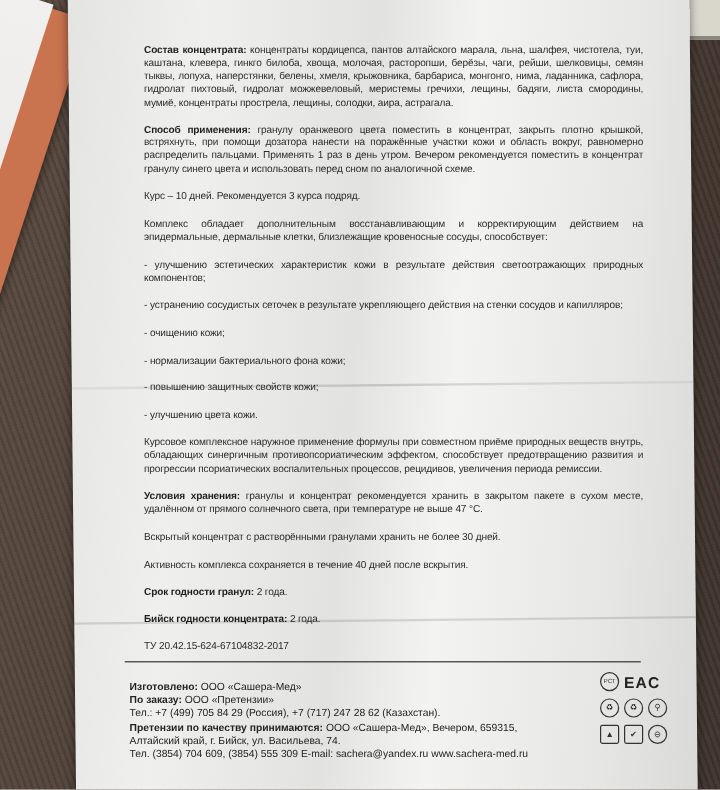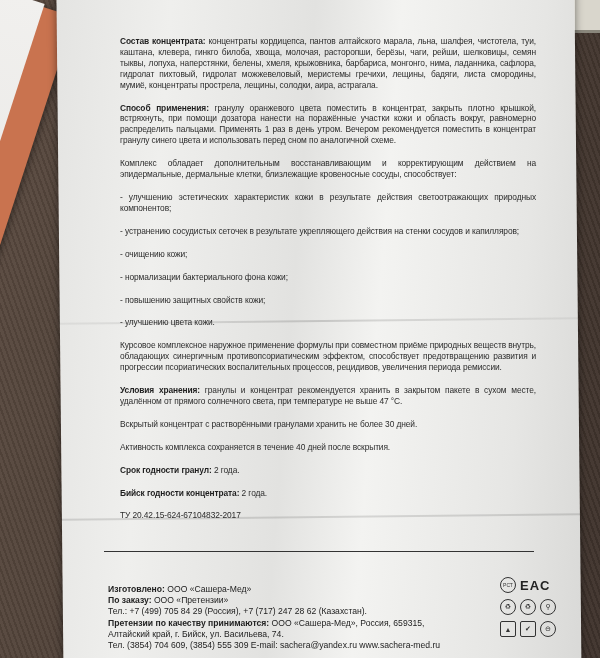--- a/index.html
+++ b/index.html
@@ -43,28 +43,28 @@
     position:absolute; left:0; right:0; top:526px; height:2px; background:rgba(0,0,0,0.12);
   }
   .content {
     position:absolute; left:108px; top:24px; width:440px;
     font-size:8.4px; line-height:10.9px; color:#2c2c2c;
     letter-spacing:-0.1px;
   }
   .content p { margin:12px; text-align:justify; }
   .content b { font-weight:bold; color:#1f1f1f; }
   .footer {
-    position:absolute; left:108px; top:584px; width:360px;
+    position:absolute; left:108px; top:567px; width:360px;
     font-size:8.6px; line-height:11.2px; color:#222;
   }
   .footer p { margin:0; }
   .rule {
     position:absolute; left:104px; top:551px; width:430px; height:1px; background:#333;
   }
-  .marks { position:absolute; left:500px; top:560px; width:60px;margin-top:17px; }
+  .marks { position:absolute; left:500px; top:560px; width:60px; }
   .mark-row { display:flex; gap:4px; margin-bottom:6px; align-items:center; }
   .mark { width:16px; height:16px; border:1.5px solid #333; border-radius:50%; box-sizing:border-box;
           font-size:7px; display:flex; align-items:center; justify-content:center; color:#333; }
   .eac { font-size:13px; font-weight:bold; color:#222; letter-spacing:1px; }
 </style>
 </head>
 <body>
 
 <div class="wood-stripes"></div>
 <div class="box-left"></div>
@@ -82,20 +82,21 @@
 
 <div class="content">
   <p>
     <b>Состав концентрата:</b>
     <span>концентраты кордицепса, пантов алтайского марала, льна, шалфея, чистотела, туи, каштана, клевера, гинкго билоба, хвоща, молочая, расторопши, берёзы, чаги, рейши, шелковицы, семян тыквы, лопуха, наперстянки, белены, хмеля, крыжовника, барбариса, монгонго, нима, ладанника, сафлора, гидролат пихтовый, гидролат можжевеловый, меристемы гречихи, лещины, бадяги, листа смородины, мумиё, концентраты прострела, лещины, солодки, аира, астрагала.</span>
   </p>
   <p>
     <b>Способ применения:</b>
     <span>гранулу оранжевого цвета поместить в концентрат, закрыть плотно крышкой, встряхнуть, при помощи дозатора нанести на поражённые участки кожи и область вокруг, равномерно распределить пальцами. Применять 1 раз в день утром. Вечером рекомендуется поместить в концентрат гранулу синего цвета и использовать перед сном по аналогичной схеме.</span>
   </p>
+  <p>Курс – 10 дней. Рекомендуется 3 курса подряд.</p>
   <p>Комплекс обладает дополнительным восстанавливающим и корректирующим действием на эпидермальные, дермальные клетки, близлежащие кровеносные сосуды, способствует:</p>
   <p>- улучшению эстетических характеристик кожи в результате действия светоотражающих природных компонентов;</p>
   <p>- устранению сосудистых сеточек в результате укрепляющего действия на стенки сосудов и капилляров;</p>
   <p>- очищению кожи;</p>
   <p>- нормализации бактериального фона кожи;</p>
   <p>- повышению защитных свойств кожи;</p>
   <p>- улучшению цвета кожи.</p>
   <p>Курсовое комплексное наружное применение формулы при совместном приёме природных веществ внутрь, обладающих синергичным противопсориатическим эффектом, способствует предотвращению развития и прогрессии псориатических воспалительных процессов, рецидивов, увеличения периода ремиссии.</p>
   <p>
     <b>Условия хранения:</b>
@@ -121,21 +122,21 @@
     <b>Изготовлено:</b>
     <span>ООО «Сашера-Мед»</span>
   </p>
   <p>
     <b>По заказу:</b>
     <span>ООО «Претензии»</span>
   </p>
   <p>Тел.: +7 (499) 705 84 29 (Россия), +7 (717) 247 28 62 (Казахстан).</p>
   <p>
     <b>Претензии по качеству принимаются:</b>
-    <span>ООО «Сашера-Мед», Россия, 659315,</span>
+    <span>ООО «Сашера-Мед», Вечером, 659315,</span>
   </p>
   <p>Алтайский край, г. Бийск, ул. Васильева, 74.</p>
   <p>Тел. (3854) 704 609, (3854) 555 309   E-mail: sachera@yandex.ru   www.sachera-med.ru</p>
 </div>
 
 <div class="marks">
   <div class="mark-row">
     <span class="mark" style="font-size:5px;">РСТ</span>
     <span class="eac">EAC</span>
   </div>

